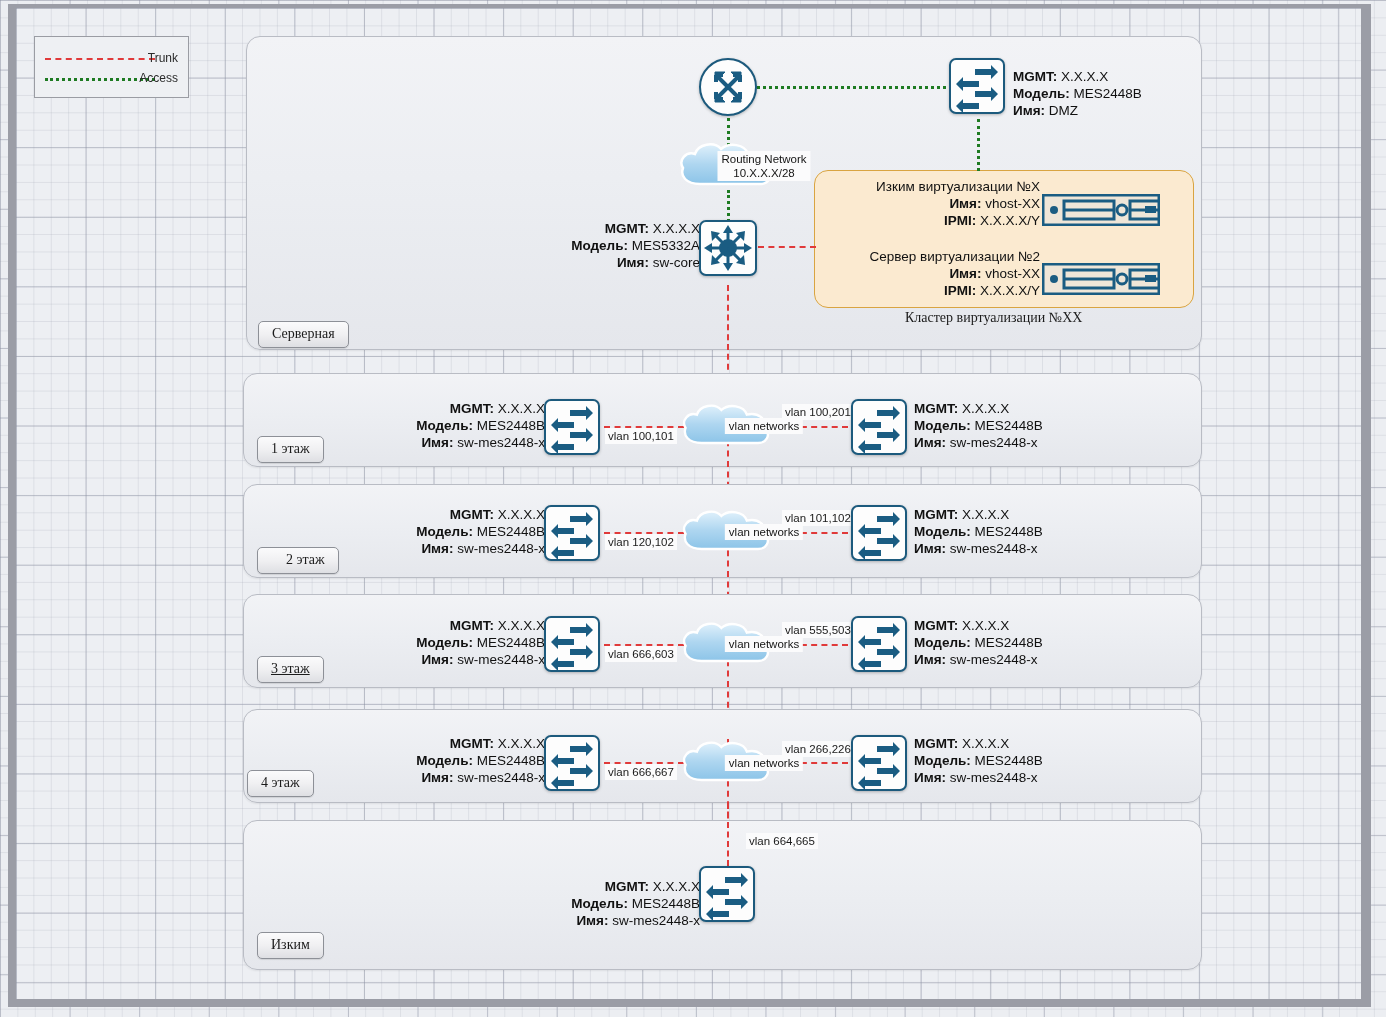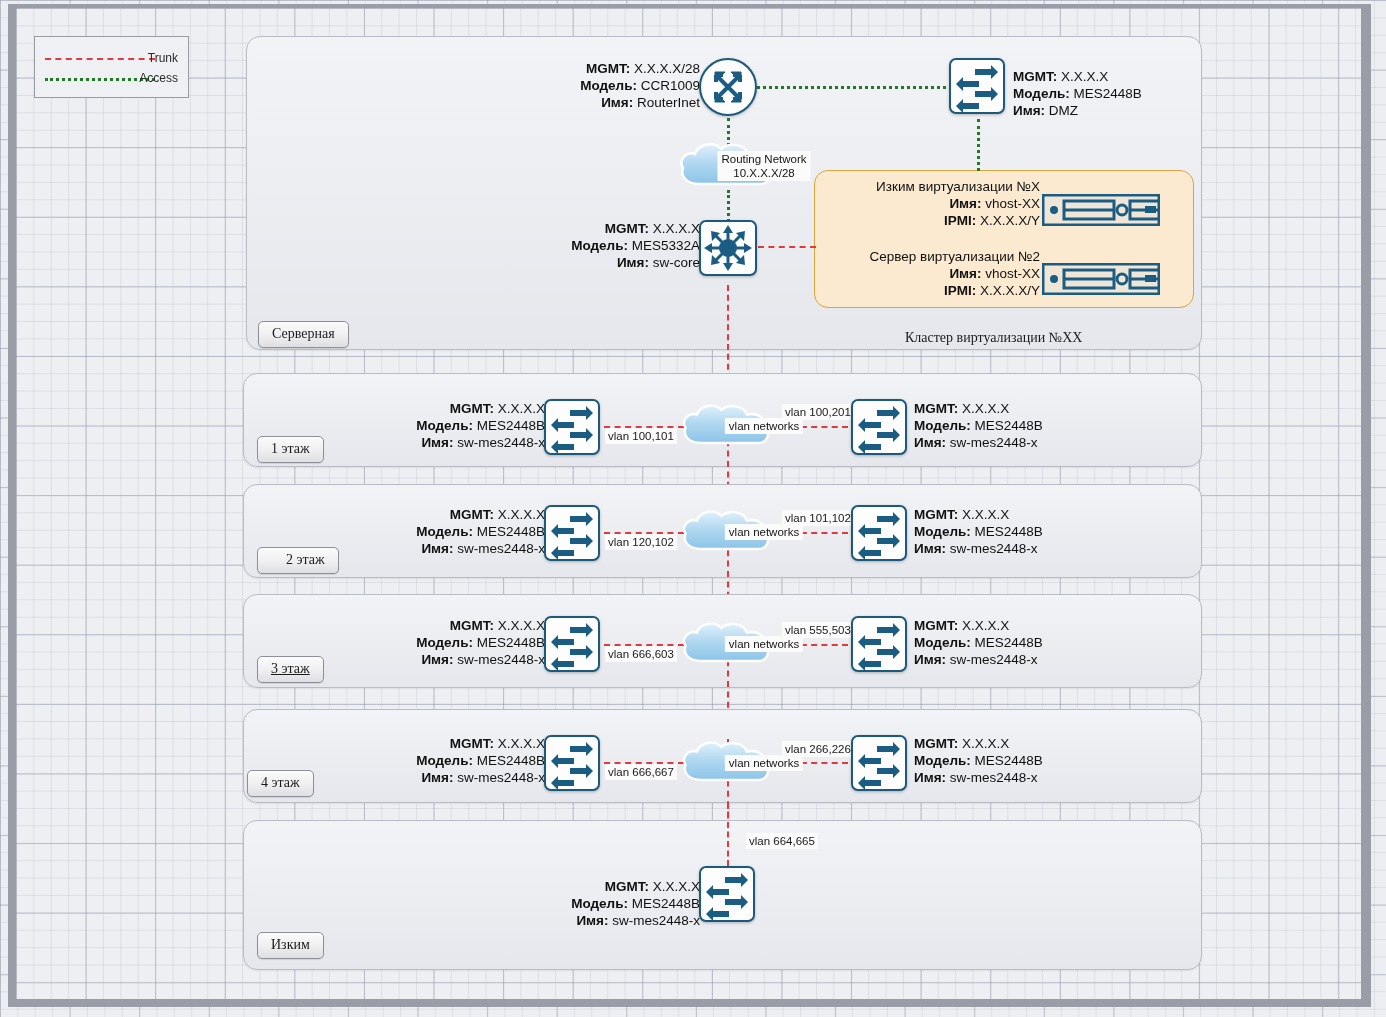--- a/index.html
+++ b/index.html
@@ -135,39 +135,34 @@
     <div class="legend-row" style="top:32px;">
       <div class="legend-line access"></div>
       <div class="legend-label">Access</div>
     </div>
   </div>
 
   <div class="group" style="left:246px;top:36px;width:956px;height:314px;"></div>
   <div class="group-tab" style="left:258px;top:321px;">Серверная</div>
 
   <div id="cluster-box"></div>
-  <div class="group-caption" style="left:905px;top:330px;">Кластер виртуализации №XX</div>
+  <div class="group-caption" style="left:905px;top:310px;">Кластер виртуализации №XX</div>
 
   <div class="link h access" style="left:752px;top:86px;width:205px;"></div>
 
   <div class="link v access" style="left:727px;top:118px;height:28px;"></div>
 
   <div class="link v access" style="left:977px;top:119px;height:52px;"></div>
 
   <div class="link v access" style="left:727px;top:190px;height:32px;"></div>
 
   <div class="link h trunk" style="left:758px;top:246px;width:58px;"></div>
 
   <div class="link v trunk" style="left:727px;top:285px;height:124px;"></div>
 
-  <div class="devlabel" style="left:560px;top:60px;width:140px;">
-    <div><b>MGMT:</b> <span class="val">X.X.X.X/28</span></div>
-    <div><b>Модель:</b> <span class="val">CCR1009</span></div>
-    <div><b>Имя:</b> <span class="val">RouterInet</span></div>
-  </div>
   <div class="dev circle" style="left:699px;top:58px;width:58px;height:58px;">
     <svg width="54" height="54" viewBox="0 0 54 54">
       <g fill="#1a5c82" stroke="#1a5c82">
         <path d="M27 27 L15 15 M15 15 l0 7 M15 15 l7 0" stroke-width="4" fill="none"></path>
         <path d="M27 27 L39 15 M39 15 l-7 0 M39 15 l0 7" stroke-width="4" fill="none"></path>
         <path d="M27 27 L15 39 M15 39 l7 0 M15 39 l0 -7" stroke-width="4" fill="none"></path>
         <path d="M27 27 L39 39 M39 39 l0 -7 M39 39 l-7 0" stroke-width="4" fill="none"></path>
         <polygon points="40,12 40,22 30,12"></polygon>
         <polygon points="14,12 24,12 14,22"></polygon>
         <polygon points="14,42 14,32 24,42"></polygon>

